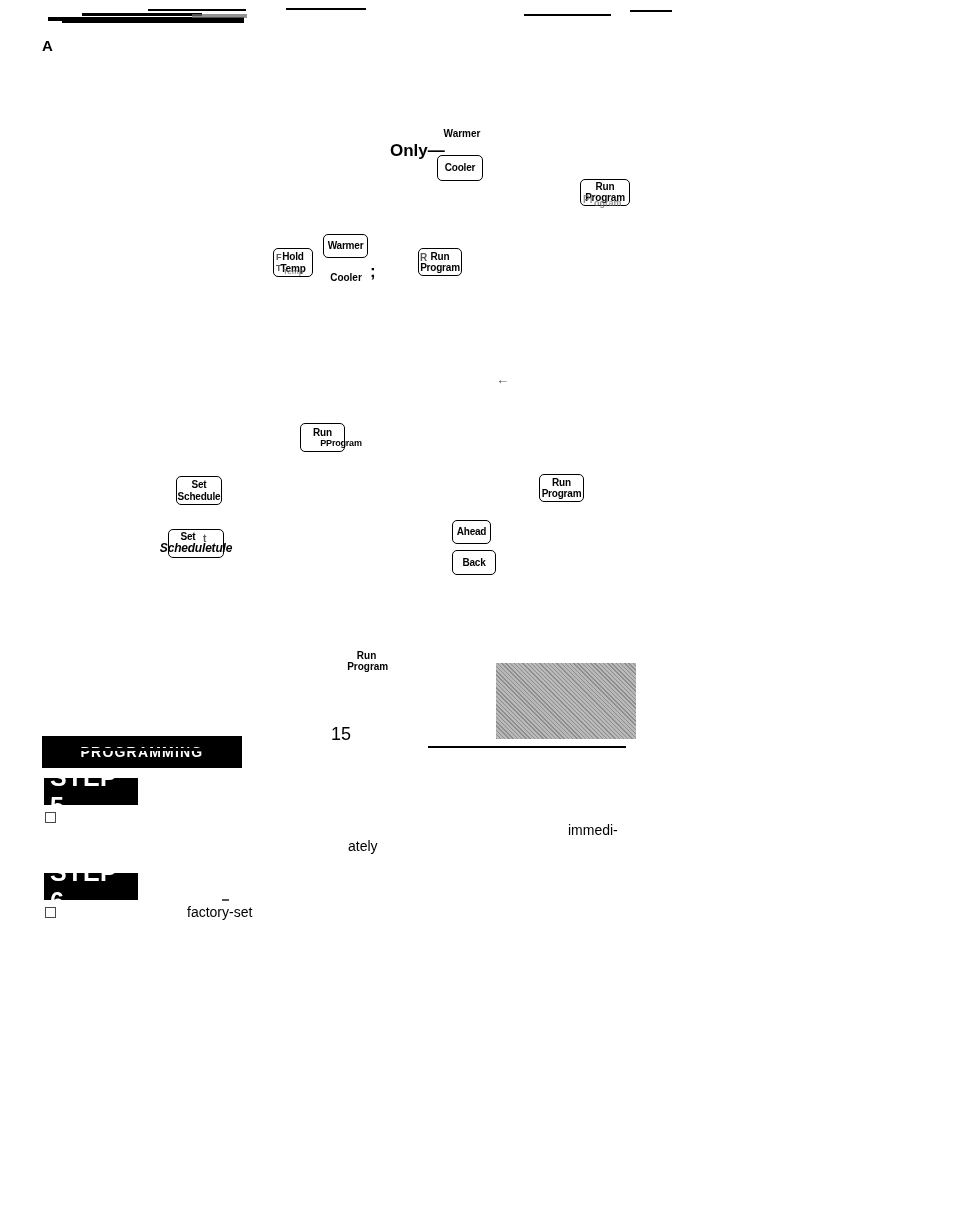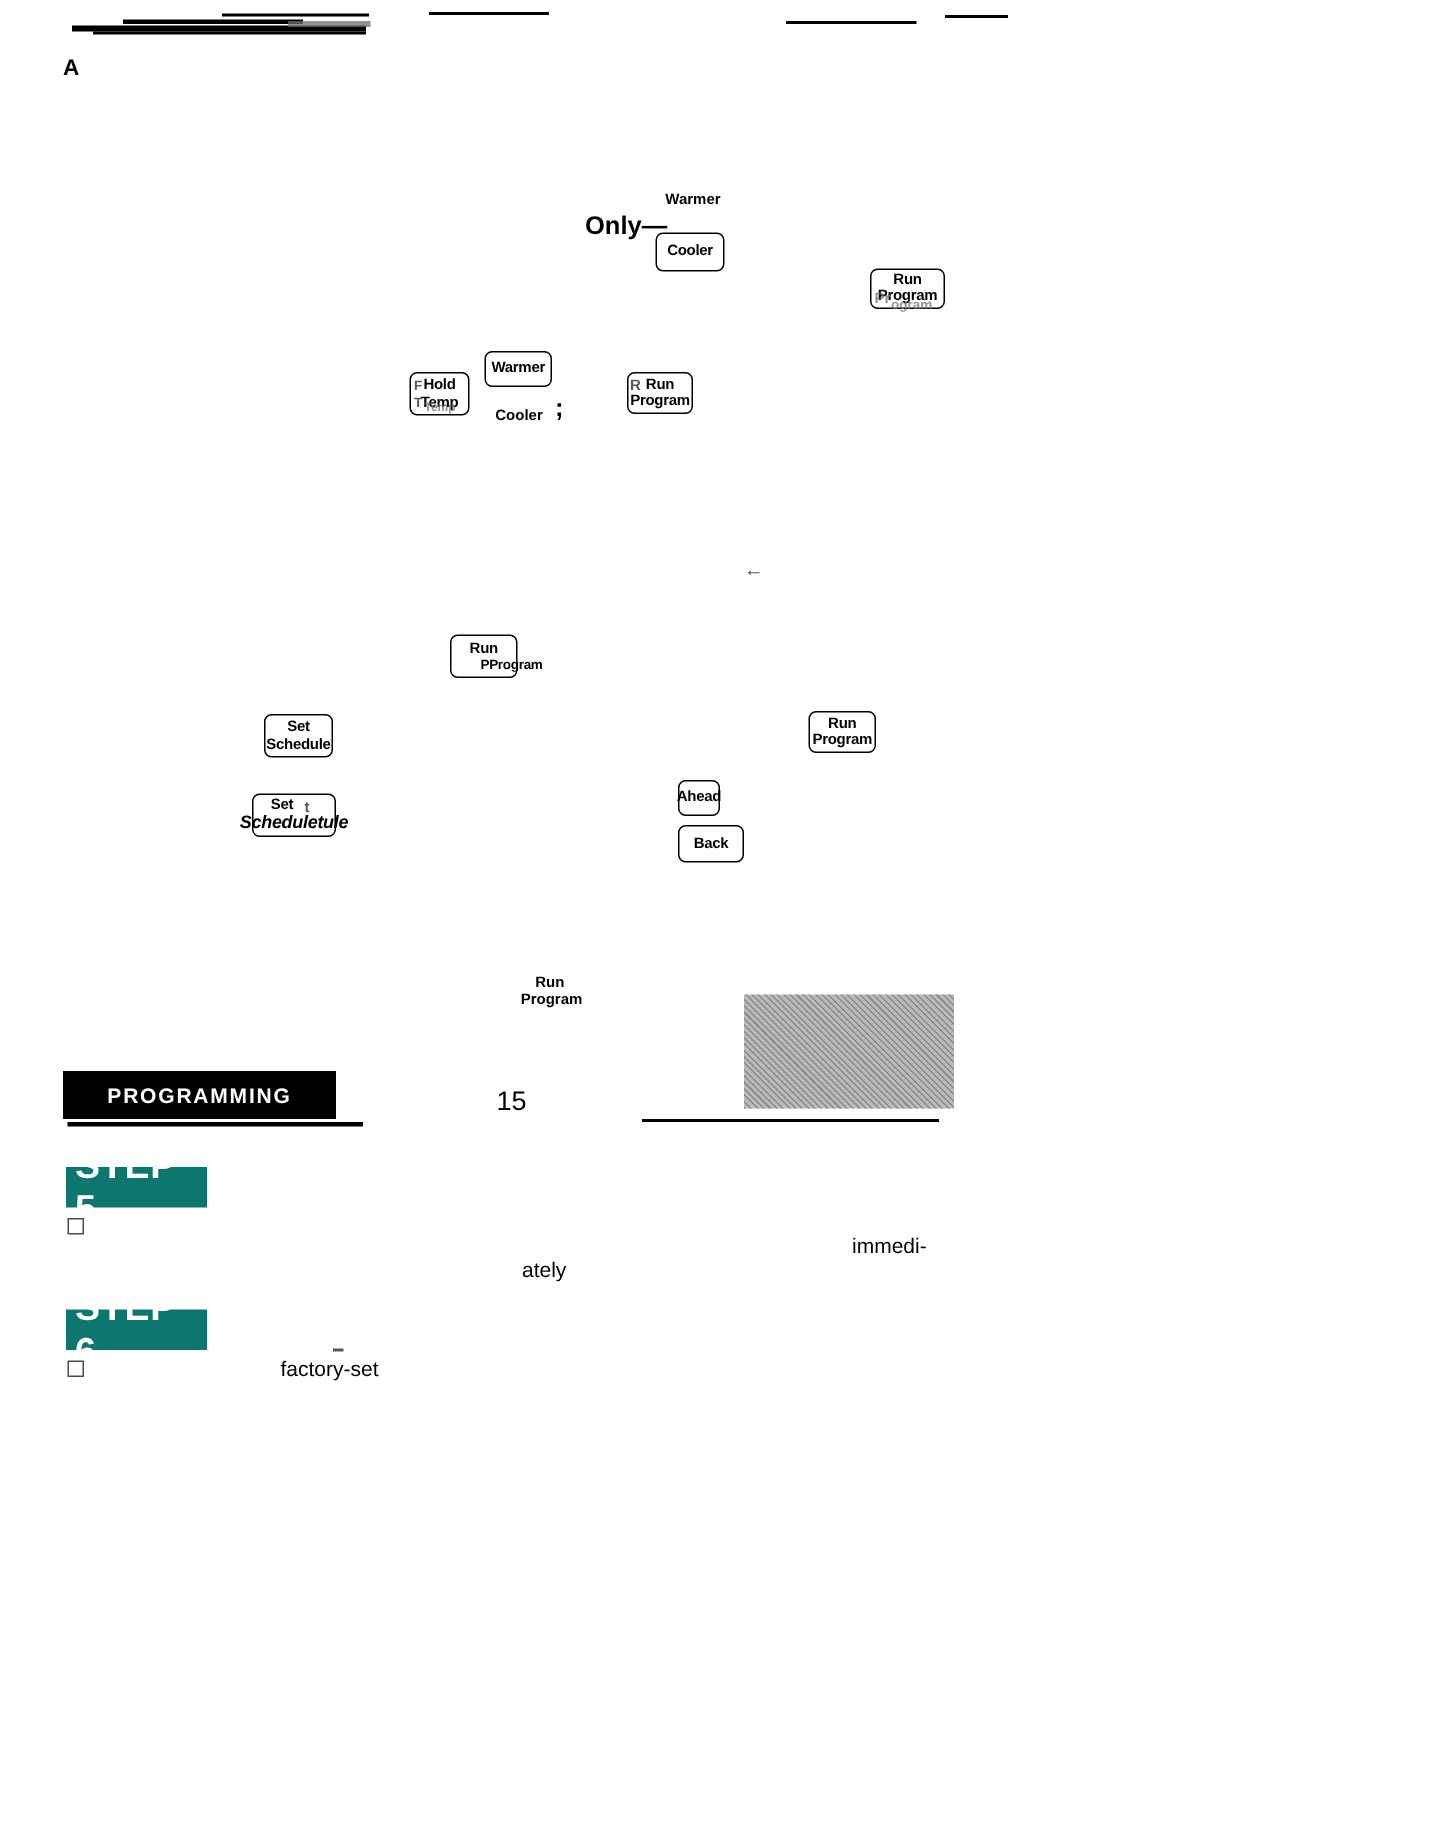--- a/index.html
+++ b/index.html
@@ -129,21 +129,21 @@
     font-weight: bold;
     letter-spacing: 1.2px;
   }
   .banner-underline {
     position: absolute;
     background: #000000;
     height: 2.5px;
   }
   .step-banner {
     position: absolute;
-    background: #0f766e;
+    background: #000000;
     color: #ffffff;
     display: flex;
     align-items: center;
     padding: 0 5px 0 6px;
     font-weight: bold;
     font-size: 25px;
     letter-spacing: 0.5px;
   }
 
   .checkbox {
@@ -238,37 +238,37 @@
     <span style="margin-right:16px;">Set</span>
     <span style="font-size:12px;font-style:italic;">Scheduletule</span>
   </div>
   <div class="ghost" style="left:203px; top:533px;">t</div>
 
   <div class="key" style="left:539px; top:474px; width:45px; height:28px;">
     <span>Run</span>
     <span>Program</span>
   </div>
 
-  <div class="key" style="left:452px; top:520px; width:28px; height:24px;">
+  <div class="key" style="left:452px; top:520px; width:39px; height:24px;">
     <span>Ahead</span>
   </div>
   <div class="key" style="left:452px; top:550px; width:44px; height:25px;">
     <span>Back</span>
   </div>
 
   <div class="keylabel" style="left:336px; top:638px; width:50px;">
     <span>Run</span>
     <span>Program</span>
   </div>
 
   <div class="callout-shadow" style="left:496px; top:663px; width:140px; height:76px;"></div>
 
   <div class="rule" style="left:428px; top:746px; width:198px; height:2px;"></div>
 
-  <div class="banner" style="left:42px; top:714px; width:182px; height:32px; font-size:14px;">
+  <div class="banner" style="left:42px; top:736px; width:200px; height:32px; font-size:14px;">
     <span>PROGRAMMING</span>
   </div>
   <div class="banner-underline" style="left:45px; top:748px; width:197px;"></div>
 
   <div class="page-num" style="left:331px; top:724px;">15</div>
 
   <div class="step-banner" style="left:44px; top:778px; width:83px; height:27px;">
     <span>STEP 5</span>
   </div>
   <div class="checkbox" style="left:45px; top:812px; width:11px; height:11px;"></div>

